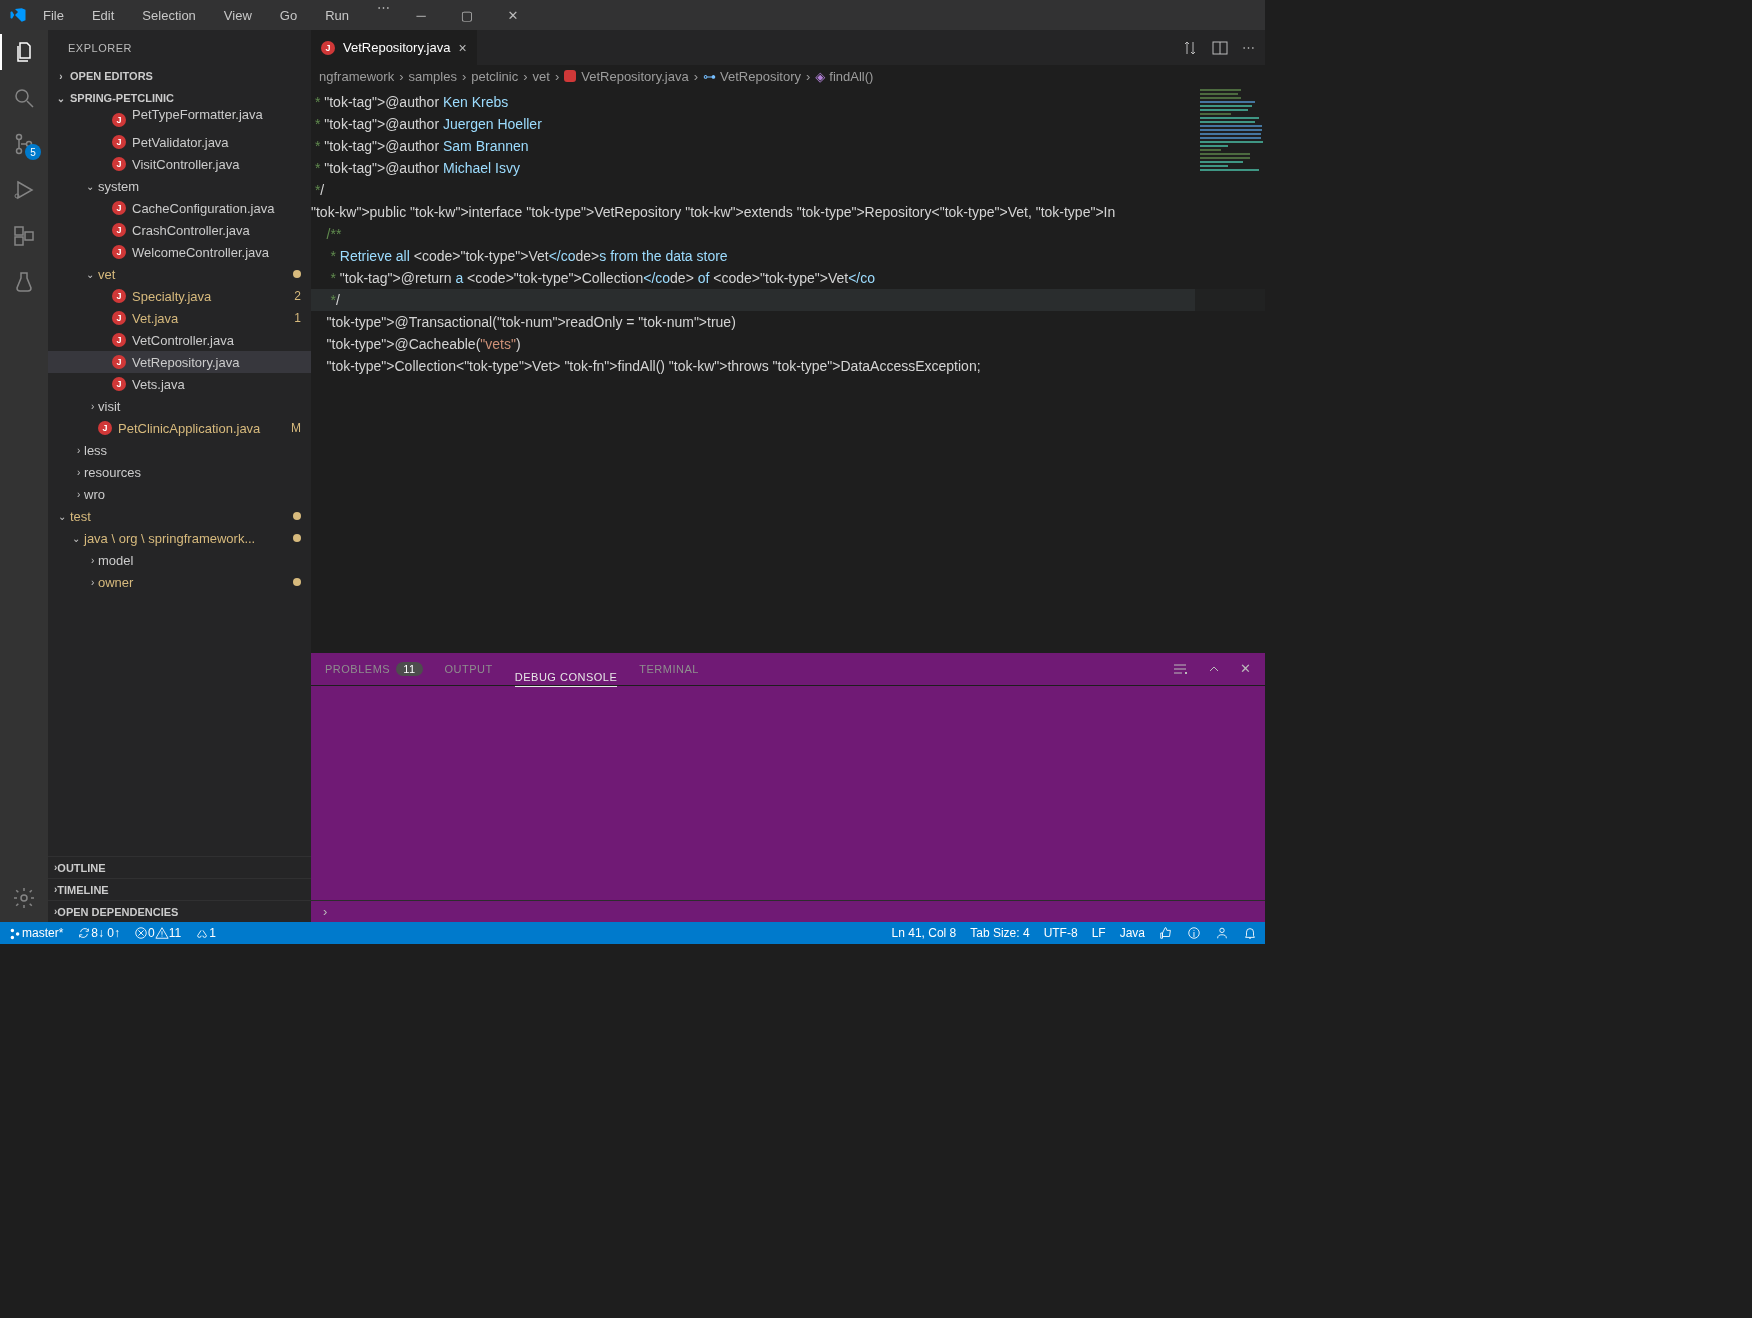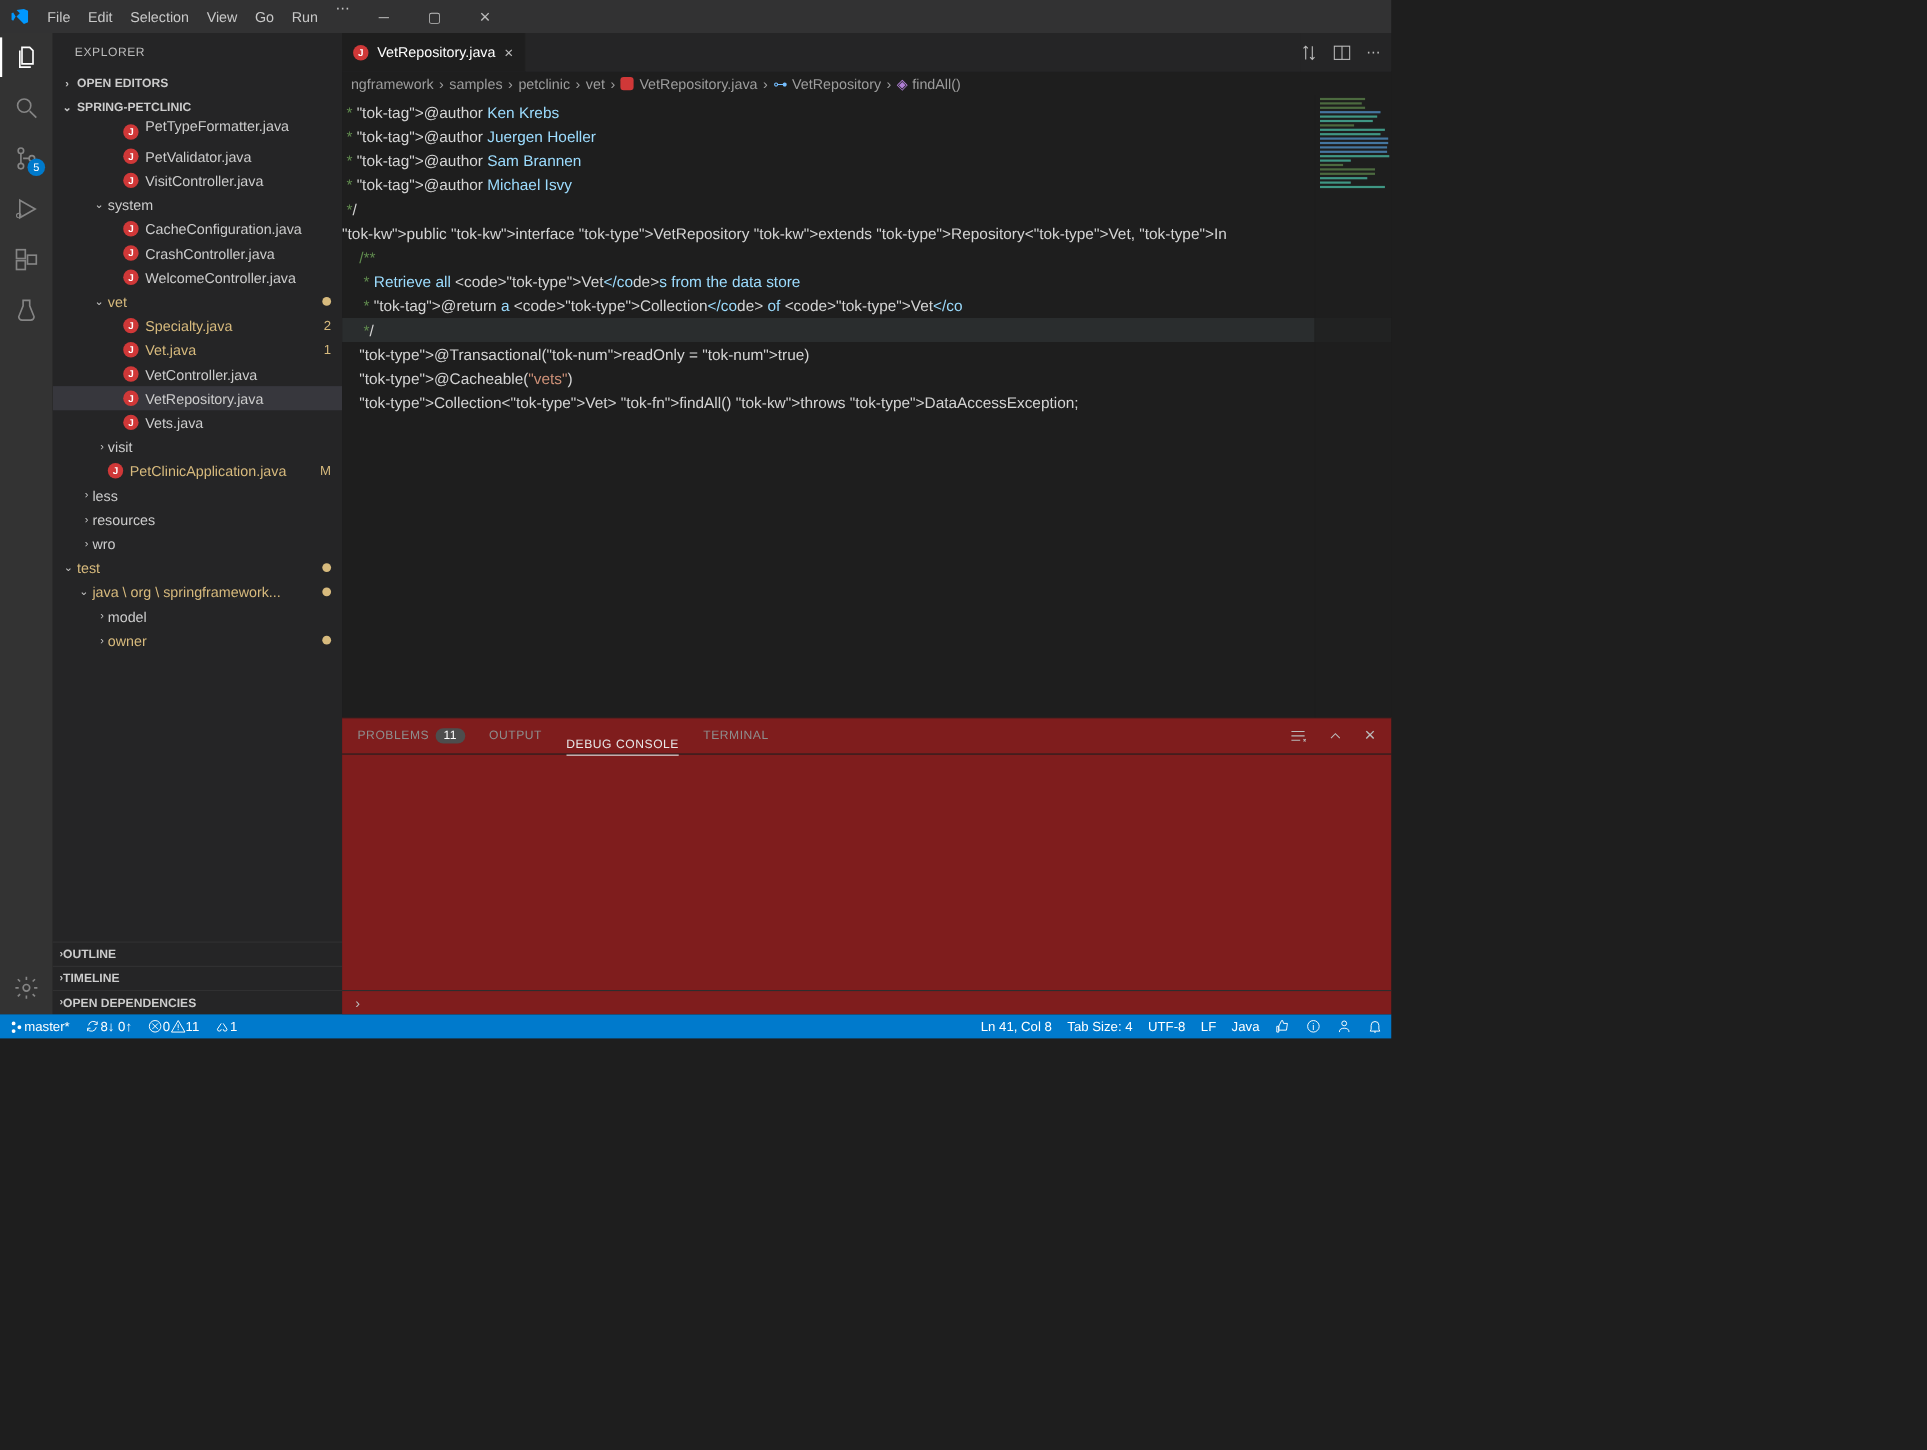--- a/index.html
+++ b/index.html
@@ -1,20 +1,20 @@
 <!DOCTYPE html>
 <html><head>
 <meta charset="utf-8">
 <style>
   * { margin:0; padding:0; box-sizing:border-box; font-family:"Segoe UI",Arial,sans-serif; }
   html,body { width:1265px; height:952px; background:#1e1e1e; color:#cccccc; font-size:13px; overflow:hidden; }
   .titlebar { height:30px; background:#323233; display:flex; align-items:center; color:#cccccc; }
   .app-icon { width:35px; display:flex; justify-content:center; }
   .app-icon svg { width:18px; height:18px; }
-  .menu { display:flex; }
+  .menu { display:flex;gap:12px; }
   .menu-item { padding:0 8px; color:#c8c8c8; cursor:default; height:30px; display:flex; align-items:center; }
   .menu-dots { padding:0 8px; color:#c8c8c8; }
   .title-center { flex:1; text-align:center; color:#bbbbbb; }
   .win-controls { display:flex; }
   .win-btn { width:46px; height:30px; display:flex; align-items:center; justify-content:center; color:#bbb; }
 
   .main { display:flex; height:892px; }
 
   .activitybar { width:48px; background:#333333; display:flex; flex-direction:column; align-items:center; padding-top:8px; gap:18px; }
   .act-icon { width:28px; height:28px; color:#858585; display:flex; align-items:center; justify-content:center; cursor:pointer; position:relative; }
@@ -54,21 +54,21 @@
   .bc-pill.j { background:#d03838; }
 
   .code-area { flex:1; display:flex; position:relative; overflow:hidden; }
   .gutter { width:70px; text-align:right; color:#6e7681; font-family:Consolas,monospace; font-size:14px; padding-right:20px; padding-top:4px; line-height:22px; }
   .code { flex:1; font-family:Consolas,monospace; font-size:14px; line-height:22px; padding-top:4px; white-space:pre; color:#d4d4d4; overflow:hidden; }
   .code .line.cursorline { background:#2a2d2e; }
   .tok-doc { color:#608b4e; } .tok-id { color:#9cdcfe; } .tok-str { color:#ce9178; }
   .minimap { position:absolute; right:0; top:0; width:70px; height:100%; background:#1e1e1e; opacity:.7; border-left:1px solid #1e1e1e; overflow:hidden; }
   .minimap div { height:2px; margin:2px 4px; }
 
-  .panel { height:270px; background:#7f1d1d; border-top:1px solid #1e1e1e; display:flex; flex-direction:column; }
+  .panel { height:270px; background:#701a75; border-top:1px solid #1e1e1e; display:flex; flex-direction:column; }
   .panel-tabs { height:33px; display:flex; align-items:center; padding:0 14px; gap:22px; border-bottom:1px solid #1e1e1e; }
   .ptab { font-size:11px; color:#8e8e8e; letter-spacing:0.5px; cursor:pointer; display:flex; align-items:center; gap:6px; text-transform:uppercase; }
   .ptab.active { color:#e7e7e7; border-bottom:1px solid #e7e7e7; padding-bottom:3px; margin-top:19px;text-align:center;}
   .pcount { background:#4d4d4d; color:#fff; border-radius:9px; padding:1px 7px; font-size:11px; }
   .panel-actions { margin-left:auto; display:flex; gap:18px; color:#bbb; }
   .panel-body { flex:1; }
   .breadcrumb2 { height:22px; display:flex; align-items:center; color:#bbb; padding-left:12px; border-top:1px solid #2d2d2d; }
 
   .statusbar { height:22px; background:#007acc; color:#fff; display:flex; align-items:center; font-size:12px; padding:0 8px; gap:14px; }
   .statusbar .spacer { flex:1; }

